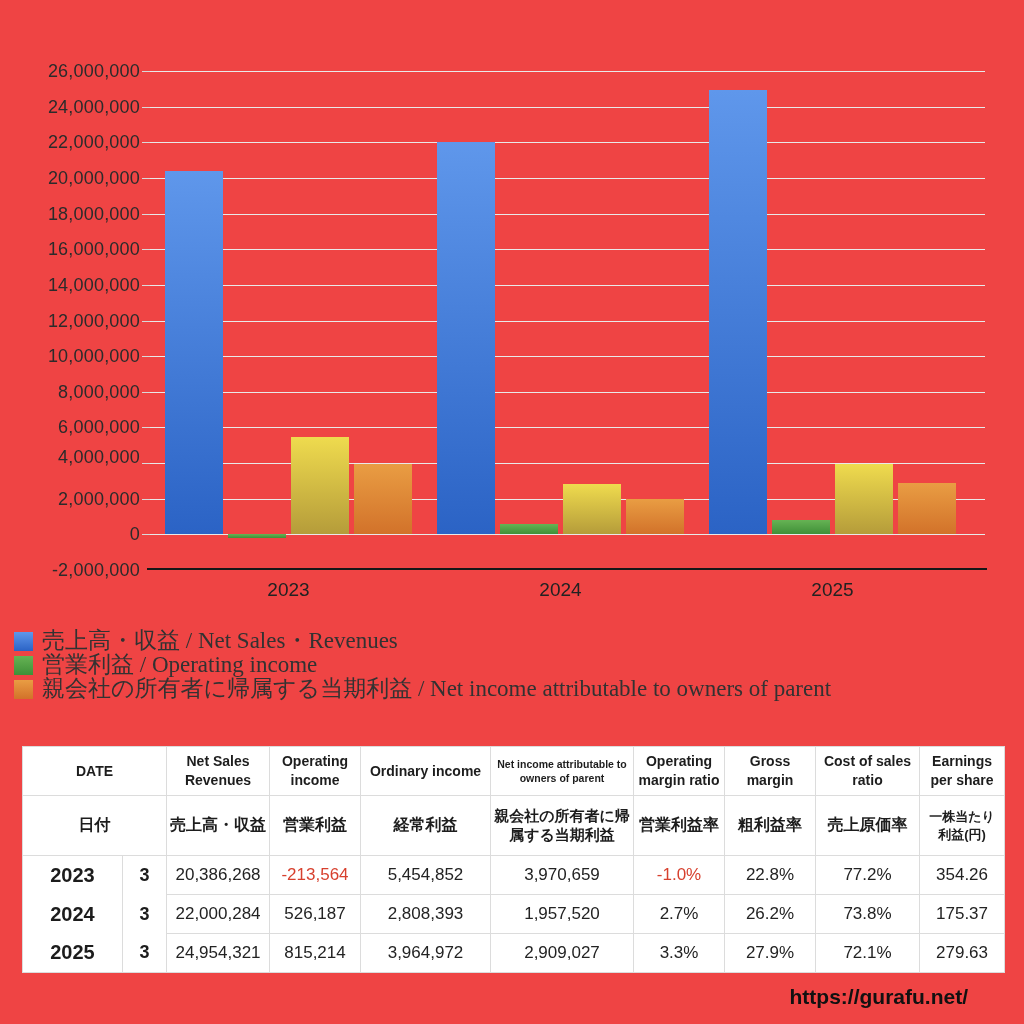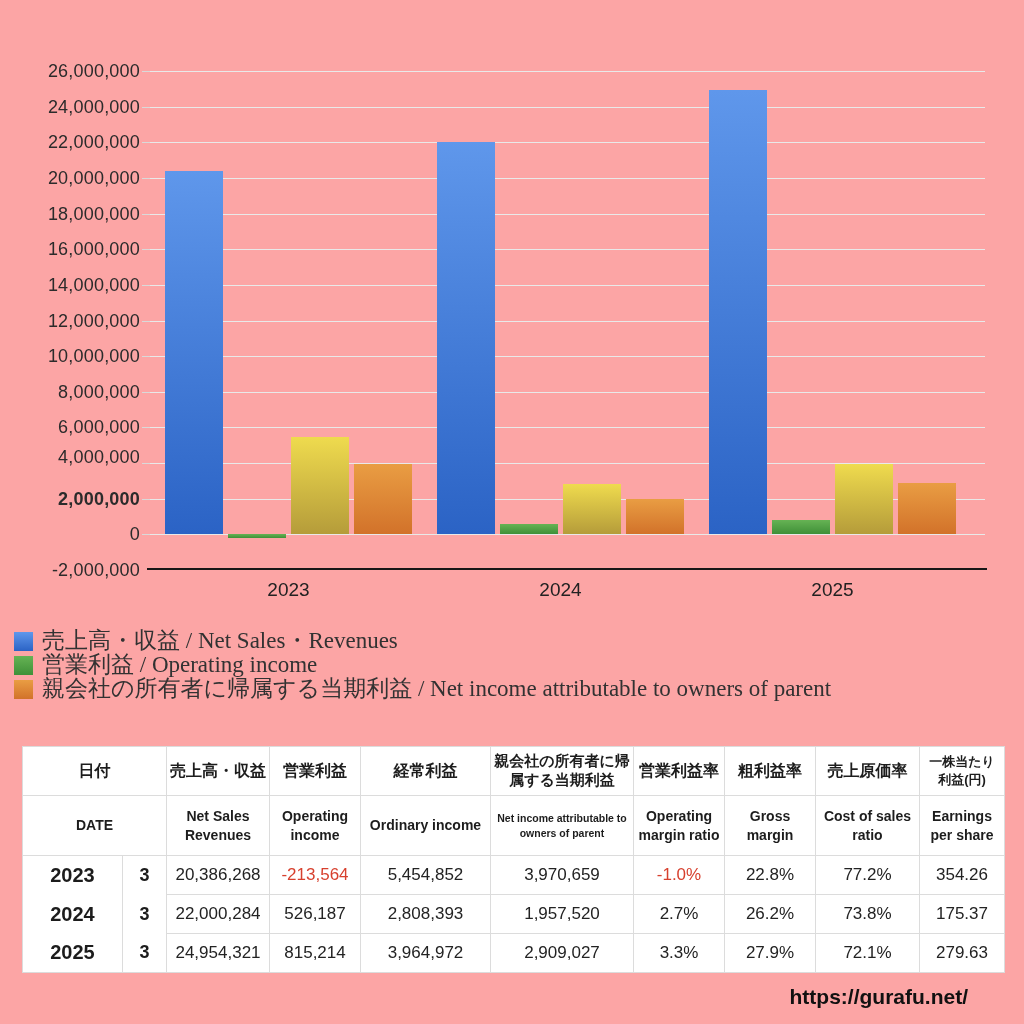--- a/index.html
+++ b/index.html
@@ -1,17 +1,17 @@
 <!DOCTYPE html>
 <html><head>
 <meta charset="utf-8">
 <style>
   html,body { margin:0; padding:0; background:#ffffff; }
   .page {
-    position:relative; width:1024px; height:1024px; background:#fca5a5;
+    position:relative; width:1024px; height:1024px; background:#ef4444;
     font-family:"Liberation Sans", sans-serif; color:#1c1c1c; overflow:hidden;
   }
   
   .chart { position:absolute; left:0; top:0; width:1024px; height:620px; }
   .ylabel {
     position:absolute; right:884px; 
     width:130px; text-align:right; font-size:18px; color:#2b2b2b;
     line-height:20px; letter-spacing:0.2px; white-space:nowrap;
   }
   .plot { position:absolute; left:150px; top:71px; width:835px; height:499px; }
@@ -70,21 +70,21 @@
         <div class="ylabel" style="top: 132.286px;">22,000,000</div>
         <div class="ylabel" style="top: 167.929px;">20,000,000</div>
         <div class="ylabel" style="top: 203.571px;">18,000,000</div>
         <div class="ylabel" style="top: 239.214px;">16,000,000</div>
         <div class="ylabel" style="top: 274.857px;">14,000,000</div>
         <div class="ylabel" style="top: 310.5px;">12,000,000</div>
         <div class="ylabel" style="top: 346.143px;">10,000,000</div>
         <div class="ylabel" style="top: 381.786px;">8,000,000</div>
         <div class="ylabel" style="top: 417.429px;">6,000,000</div>
         <div class="ylabel" style="top: 447px;">4,000,000</div>
-        <div class="ylabel" style="top: 488.714px; font-weight: bold;">2,000,000</div>
+        <div class="ylabel" style="top: 488.714px;">2,000,000</div>
         <div class="ylabel" style="top: 524.357px;">0</div>
         <div class="ylabel" style="top: 560px;">-2,000,000</div>
       </div>
     <div class="plot" id="plot">
       <div class="axisline"></div>
     <div class="gridline" style="top: 0px;"></div>
         <div class="tick" style="top: 0px;"></div>
         <div class="gridline" style="top: 35.6429px;"></div>
         <div class="tick" style="top: 35.6429px;"></div>
         <div class="gridline" style="top: 71.2857px;"></div>
@@ -154,40 +154,40 @@
         <col style="width: 91px;">
         <col style="width: 130px;">
         <col style="width: 143px;">
         <col style="width: 91px;">
         <col style="width: 91px;">
         <col style="width: 104px;">
         <col style="width: 85px;">
       </colgroup>
     <thead id="thead">
         <tr>
+          <th class="en-h" colspan="2">DATE</th>
+          <th class="en-h">Net Sales Revenues</th>
+          <th class="en-h">Operating income</th>
+          <th class="en-h">Ordinary income</th>
+          <th class="en-h c5">Net income attributable to owners of parent</th>
+          <th class="en-h">Operating margin ratio</th>
+          <th class="en-h">Gross margin</th>
+          <th class="en-h">Cost of sales ratio</th>
+          <th class="en-h c9">Earnings per share</th>
+        </tr>
+        <tr>
           <th class="jp-h" colspan="2">日付</th>
           <th class="jp-h">売上高・収益</th>
           <th class="jp-h">営業利益</th>
           <th class="jp-h">経常利益</th>
           <th class="jp-h c5">親会社の所有者に帰属する当期利益</th>
           <th class="jp-h">営業利益率</th>
           <th class="jp-h">粗利益率</th>
           <th class="jp-h">売上原価率</th>
           <th class="jp-h c9">一株当たり利益(円)</th>
-        </tr>
-        <tr>
-          <th class="en-h" colspan="2">DATE</th>
-          <th class="en-h">Net Sales Revenues</th>
-          <th class="en-h">Operating income</th>
-          <th class="en-h">Ordinary income</th>
-          <th class="en-h c5">Net income attributable to owners of parent</th>
-          <th class="en-h">Operating margin ratio</th>
-          <th class="en-h">Gross margin</th>
-          <th class="en-h">Cost of sales ratio</th>
-          <th class="en-h c9">Earnings per share</th>
         </tr>
       </thead>
     <tbody id="tbody">
         <tr>
           <td class="year-cell nb">2023</td>
           <td class="month-cell nb">3</td>
           <td class="val-cell">20,386,268</td>
           <td class="val-cell neg">-213,564</td>
           <td class="val-cell">5,454,852</td>
           <td class="val-cell">3,970,659</td>

